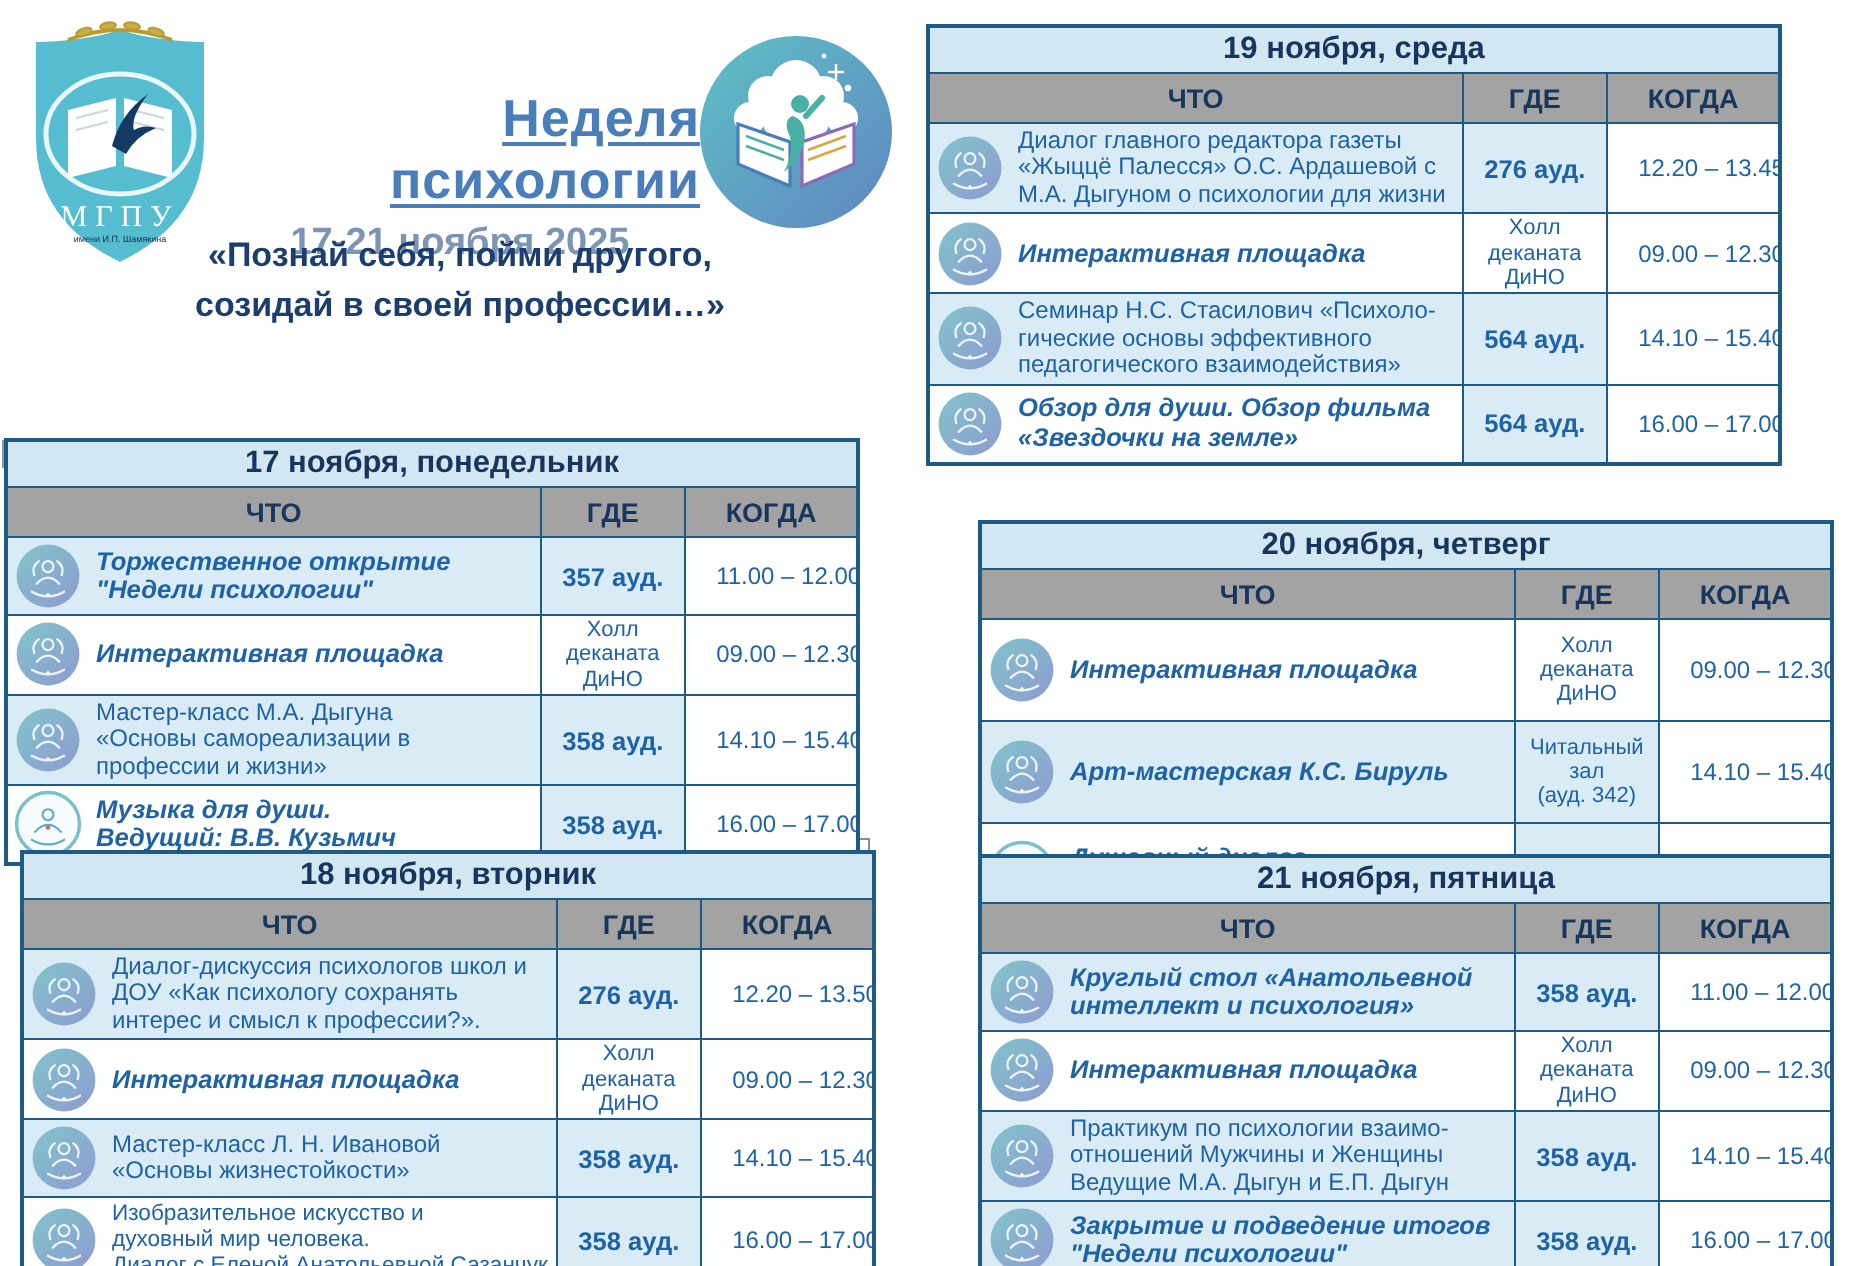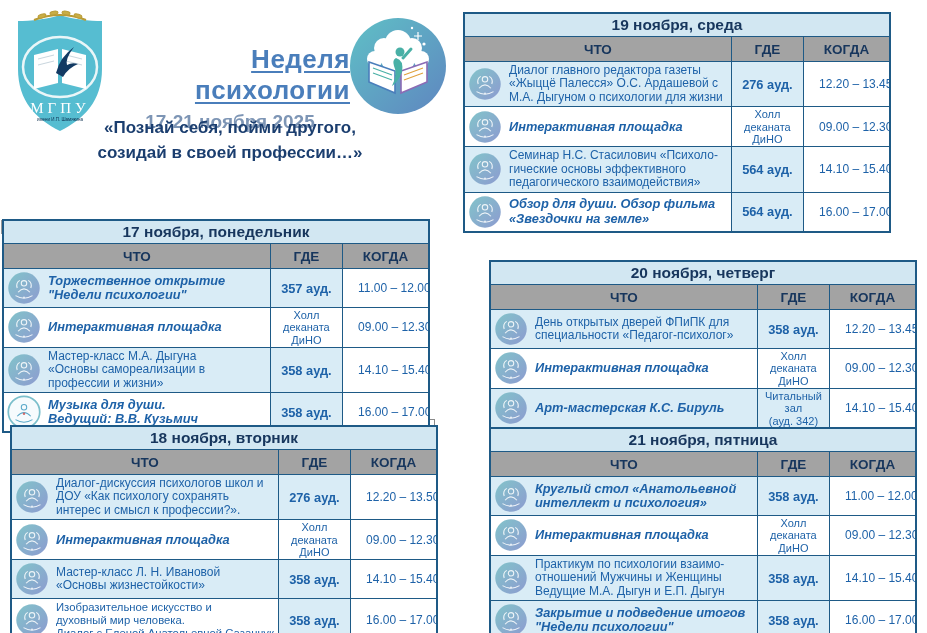--- a/index.html
+++ b/index.html
@@ -381,33 +381,20 @@
     <tbody>
         <tr class="title-row">
           <td colspan="3">20 ноября, четверг</td>
         </tr>
     <tr class="head">
       <td>ЧТО</td>
       <td>ГДЕ</td>
       <td>КОГДА</td>
     </tr>
     <tr>
-      <td class="what sh">
-            <div class="whatwrap">
-        <svg class="evicon">
-                <use href="#evicon"></use>
-              </svg>
-        <span class="evtext">День открытых дверей ФПиПК для
-специальности «Педагог-психолог»</span>
-            </div>
-          </td>
-      <td class="where sh aud">358 ауд.</td>
-      <td class="when">12.20 – 13.45</td>
-    </tr>
-    <tr>
       <td class="what">
             <div class="whatwrap">
         <svg class="evicon">
                 <use href="#evicon"></use>
               </svg>
         <span class="evtext b">Интерактивная площадка</span>
             </div>
           </td>
       <td class="where wsm">Холл
 деканата

